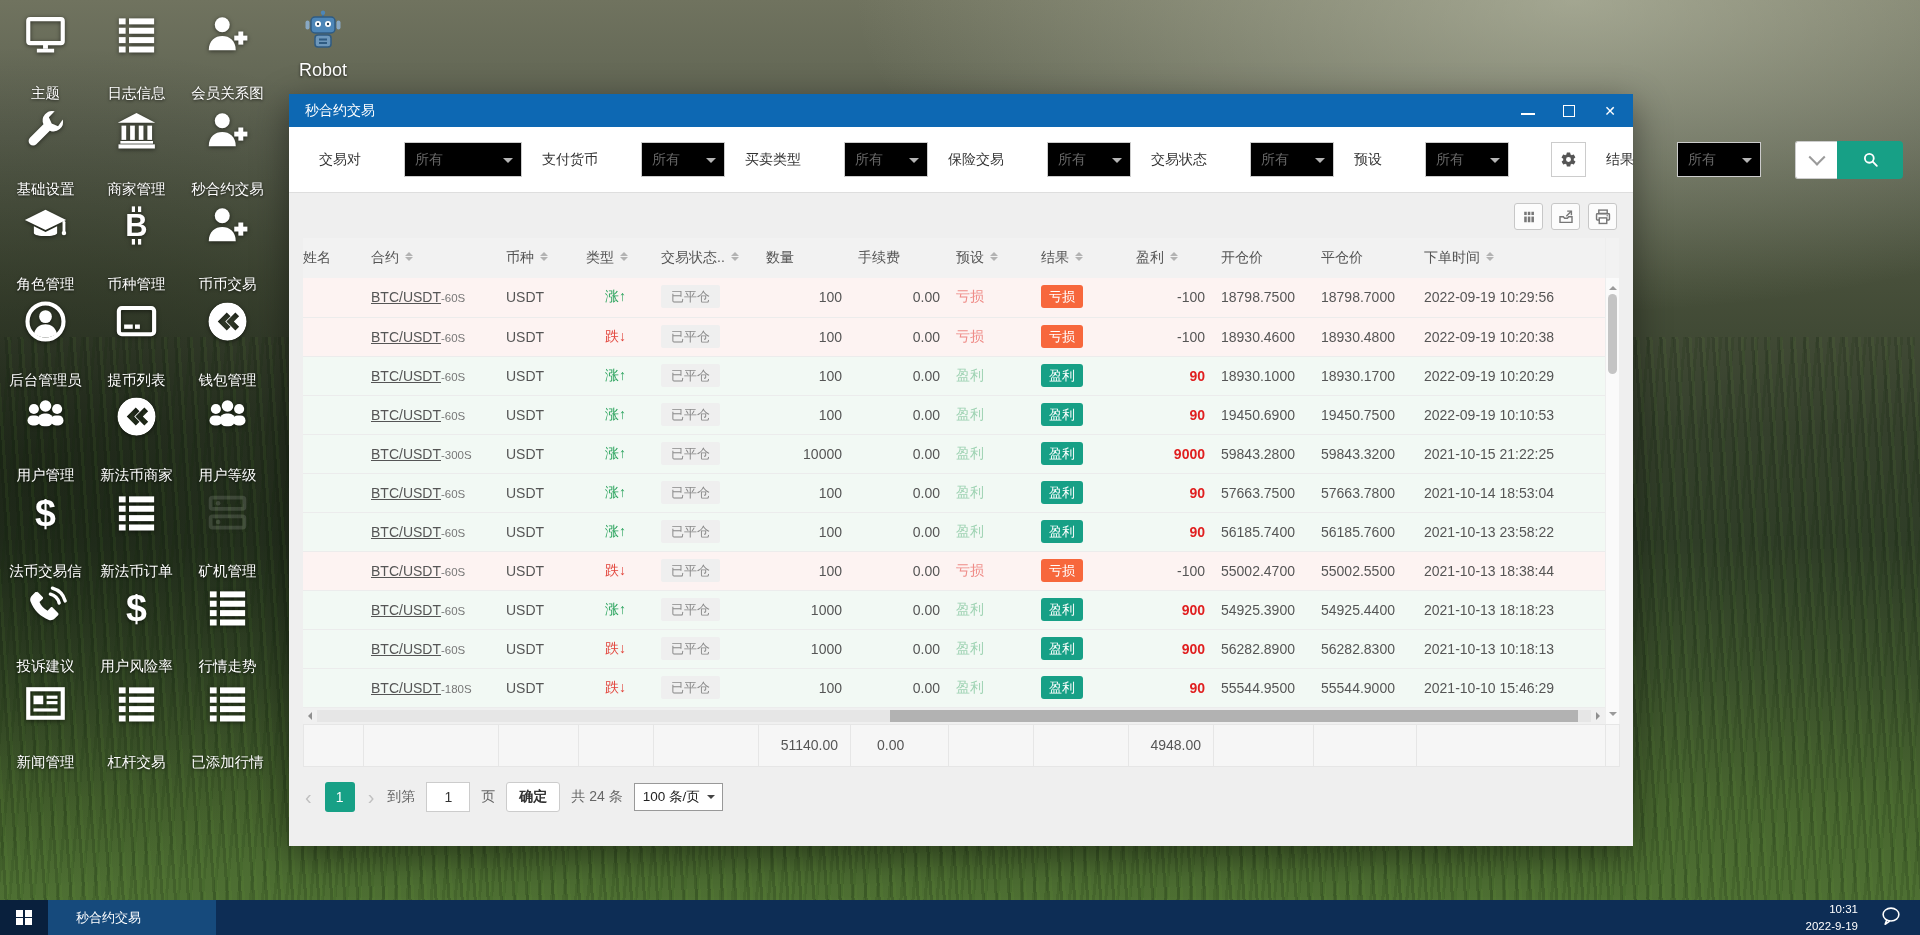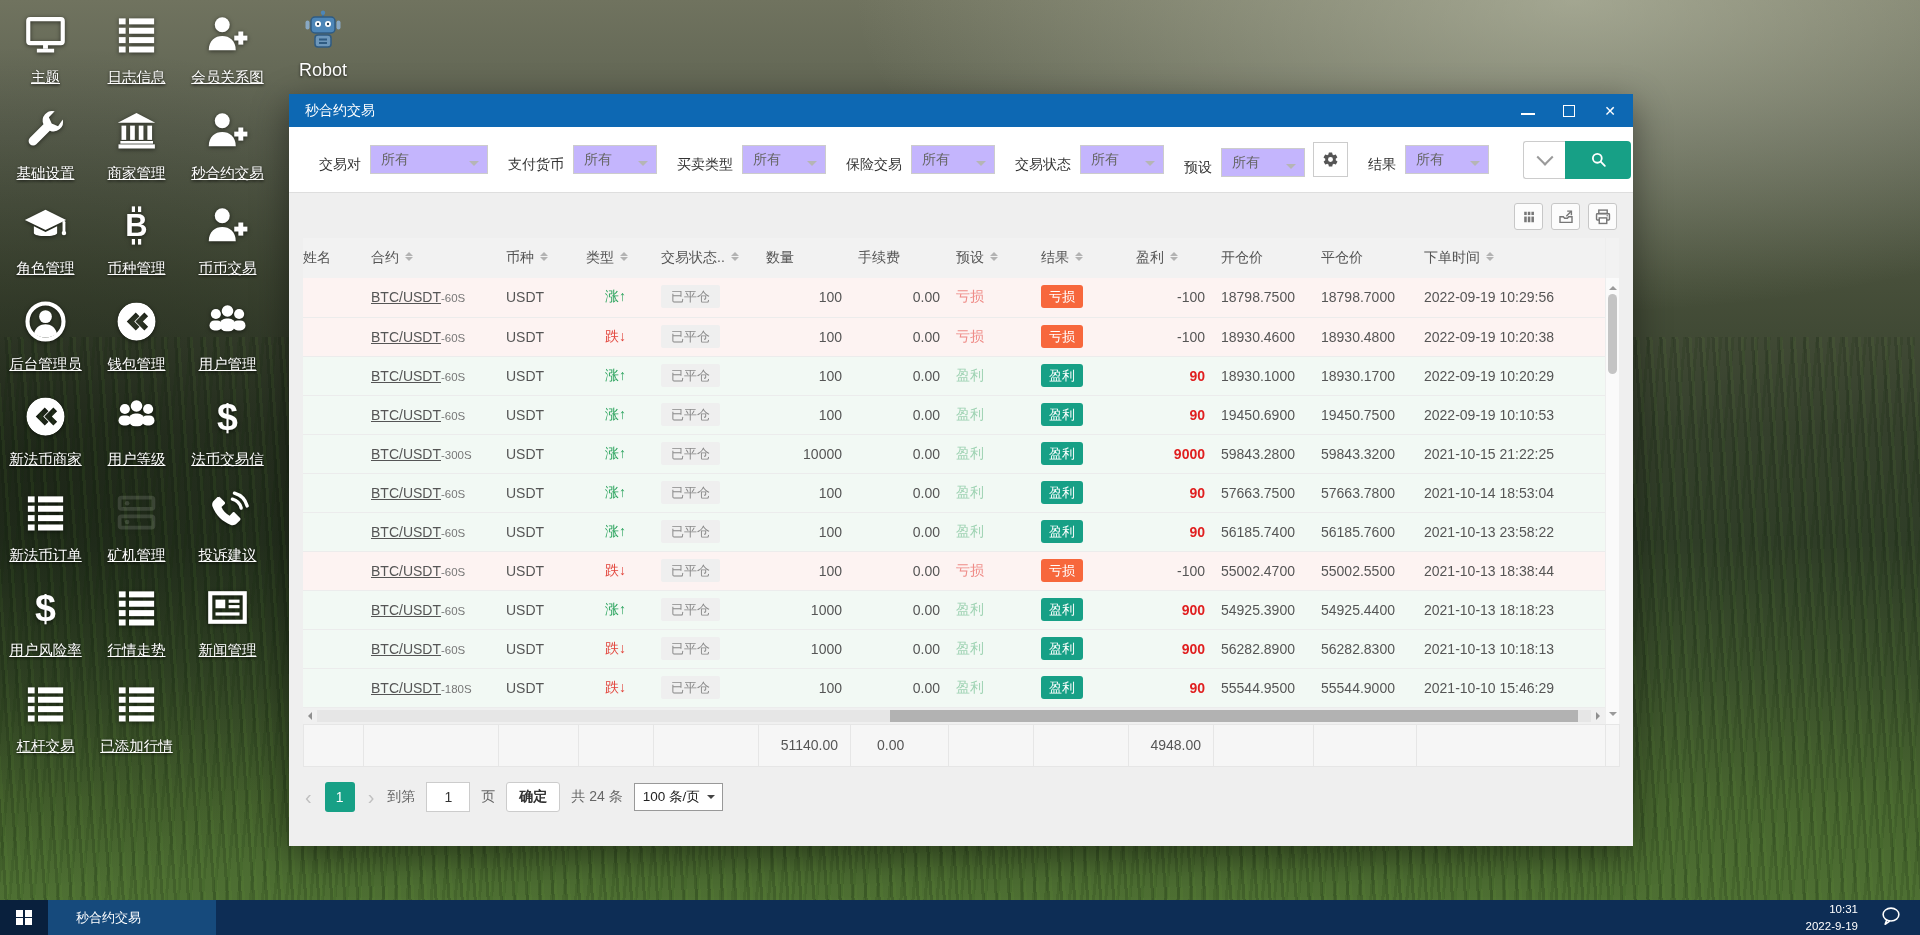--- a/index.html
+++ b/index.html
@@ -18,45 +18,45 @@
     background:
       repeating-linear-gradient(86deg, rgba(0,0,0,0) 0 7px, rgba(12,28,8,.3) 7px 10px, rgba(110,170,60,.15) 10px 13px),
       repeating-linear-gradient(95deg, rgba(0,0,0,0) 0 9px, rgba(20,45,12,.25) 9px 12px);
   }
 
   
   .icon-grid { position:absolute; left:0; top:12px; width:274px; display:grid;
     grid-template-columns:repeat(3,91px); grid-auto-rows:95.5px; justify-items:center; z-index:2; }
   .dicon { width:88px; display:flex; flex-direction:column; align-items:center; cursor:pointer; }
   .dicon svg.ic { width:45px; height:45px; color:#fff; filter:drop-shadow(0 1px 2px rgba(0,0,0,.55)); }
-  .dicon .dlabel { margin-top:7px; font-size:14.5px; color:#fff; white-space:nowrap;
-    text-shadow:0 1px 3px rgba(0,0,0,.75);text-decoration:underline; }
+  .dicon .dlabel { margin-top:23px; font-size:14.5px; color:#fff; white-space:nowrap;
+    text-shadow:0 1px 3px rgba(0,0,0,.75); }
   .dicon.ghost svg.ic { opacity:.12; }
 
   .robot-shortcut { position:absolute; left:288px; top:10px; width:70px; display:flex;
     flex-direction:column; align-items:center; z-index:2; cursor:pointer; }
   .robot-shortcut .dlabel { margin-top:4px; font-size:18px; color:#fff; text-shadow:0 1px 3px rgba(0,0,0,.75); }
 
   
   .window { position:absolute; left:289px; top:94px; width:1344px; height:752px; z-index:3;
     background:#efefef; box-shadow:0 10px 34px rgba(0,0,0,.45); }
   .titlebar { height:33px; background:#0d68b3; color:#fff; display:flex; align-items:center;
     padding:0 16px; font-size:14px; }
   .titlebar .controls { margin-left:auto; display:flex; align-items:center; gap:28px; }
   .ctl { width:14px; height:14px; display:flex; align-items:center; justify-content:center;
     color:#fff; cursor:pointer; font-size:14px; }
   .ctl-min { border-bottom:2px solid #fff; height:8px; }
   .ctl-max { border:1.5px solid #fff; width:12px; height:12px; }
 
   
   .filterbar { background:#fff; border-bottom:1px solid #dedede; height:66px; display:flex;
     align-items:center; padding:0 18px 0 30px; }
-  .fgroup { display:flex; align-items:flex-end; margin-right:20px; }
+  .fgroup { display:flex; align-items:center; margin-right:20px;gap:34px; }
   .flabel { font-size:14px; color:#333; margin-right:9px; white-space:nowrap; }
-  .fselect { position:relative; height:29px; min-width:84px; border:1px solid #ccc; background:#c4b5fd;
+  .fselect { position:relative; height:35px; min-width:84px; border:1px solid #ccc; background:#000000;
     display:flex; align-items:center; padding:0 24px 0 10px; font-size:14px; color:#666; cursor:pointer; }
   .fselect.wide { min-width:118px; }
   .fselect::after { content:""; position:absolute; right:8px; top:15px; border:5px solid transparent;
     border-top-color:#b5b5b5; }
   .sq-btn { width:35px; height:35px; border:1px solid #ccc; background:#fff; display:flex;
     align-items:center; justify-content:center; margin-left:8px; cursor:pointer; color:#555; }
   .combo { display:flex; margin-left:14px; }
   .combo .chev-btn { width:42px; height:38px; border:1px solid #ccc; border-right:none; background:#fff;
     border-radius:3px 0 0 3px; display:flex; align-items:center; justify-content:center; cursor:pointer; }
   .combo .search-btn { width:66px; height:38px; background:#17a086; border:none; border-radius:0 4px 4px 0;
@@ -332,20 +332,26 @@
         <span><svg class="ic">
             <use href="#user-plus-icon"></use>
           </svg></span>
         <span class="dlabel">币币交易</span>
       </div>
       <div class="dicon">
         <span><svg class="ic">
             <use href="#user-circle-icon"></use>
           </svg></span>
         <span class="dlabel">后台管理员</span>
+      </div>
+      <div class="dicon">
+        <span><svg class="ic">
+            <use href="#credit-card-icon"></use>
+          </svg></span>
+        <span class="dlabel">提币列表</span>
       </div>
       <div class="dicon">
         <span><svg class="ic">
             <use href="#exchange-circle-icon"></use>
           </svg></span>
         <span class="dlabel">钱包管理</span>
       </div>
       <div class="dicon">
         <span><svg class="ic">
             <use href="#users-icon"></use>

